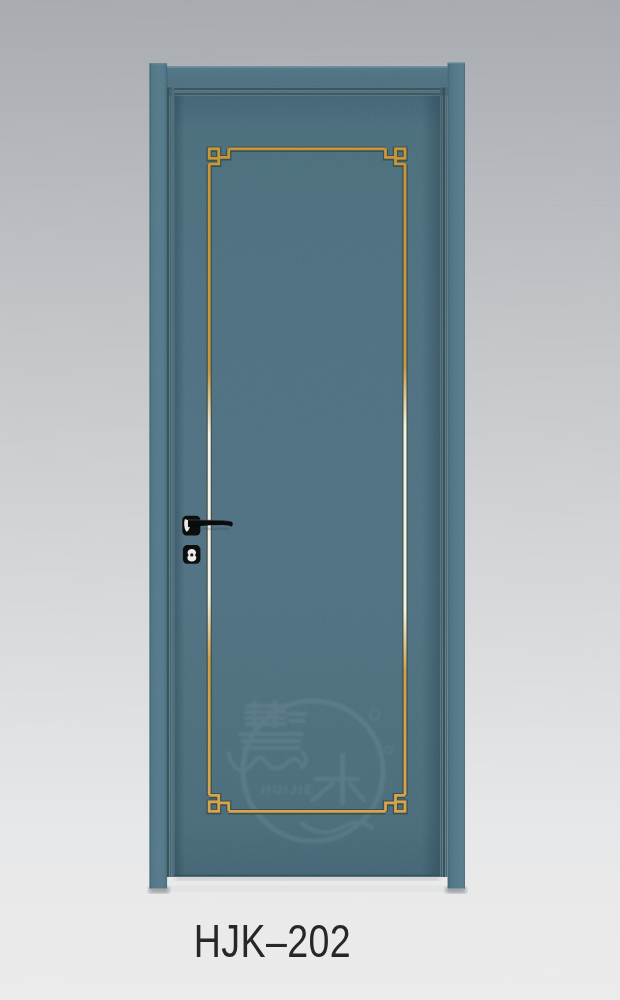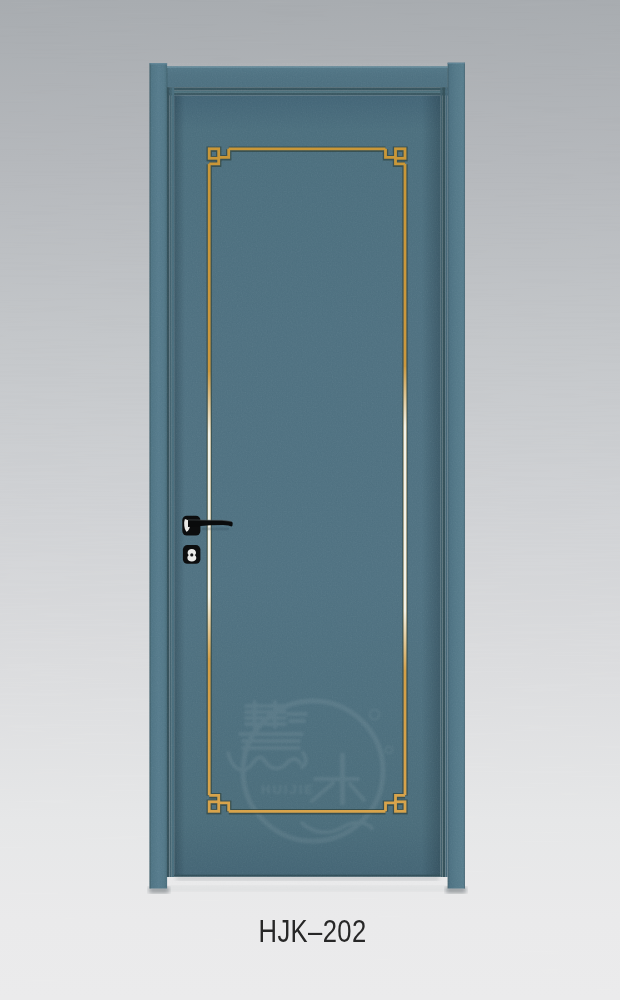--- a/index.html
+++ b/index.html
@@ -1,20 +1,20 @@
 <!DOCTYPE html>
 <html><head>
 <meta charset="utf-8">
 <style>
   html,body{margin:0;padding:0;}
   body{width:620px;height:1000px;overflow:hidden;font-family:"Liberation Sans",sans-serif;}
   .bg{position:absolute;left:0;top:0;width:620px;height:1000px;
       background:linear-gradient(180deg,#a7abaf 0%,#b4b7bb 16%,#c3c6c9 34%,#cfd1d4 50%,#dbdcde 66%,#e6e7e8 82%,#eaeaeb 92%,#ebebec 100%);}
   .label{position:absolute;left:0;top:913px;width:544px;text-align:center;
-         font-size:32px;color:#272727;letter-spacing:0.5px;margin-left:41px;}
+         font-size:47px;color:#272727;letter-spacing:0.5px;}
   .label span{display:inline-block;transform:scaleX(0.80);transform-origin:50% 50%;}
 </style>
 </head>
 <body>
 <div class="bg"></div>
 
 <svg width="620" height="1000" viewBox="0 0 620 1000" style="position:absolute;left:0;top:0">
   <defs>
     <linearGradient id="jambL" x1="0" y1="0" x2="1" y2="0">
       <stop offset="0" stop-color="#44636f"></stop>

